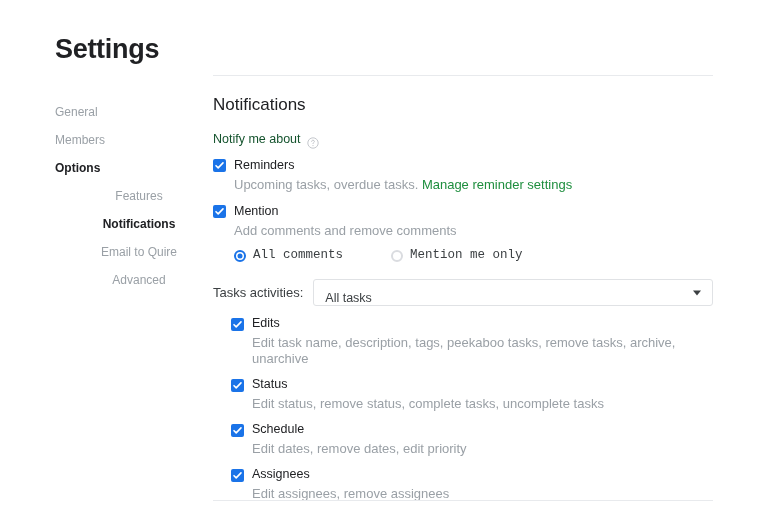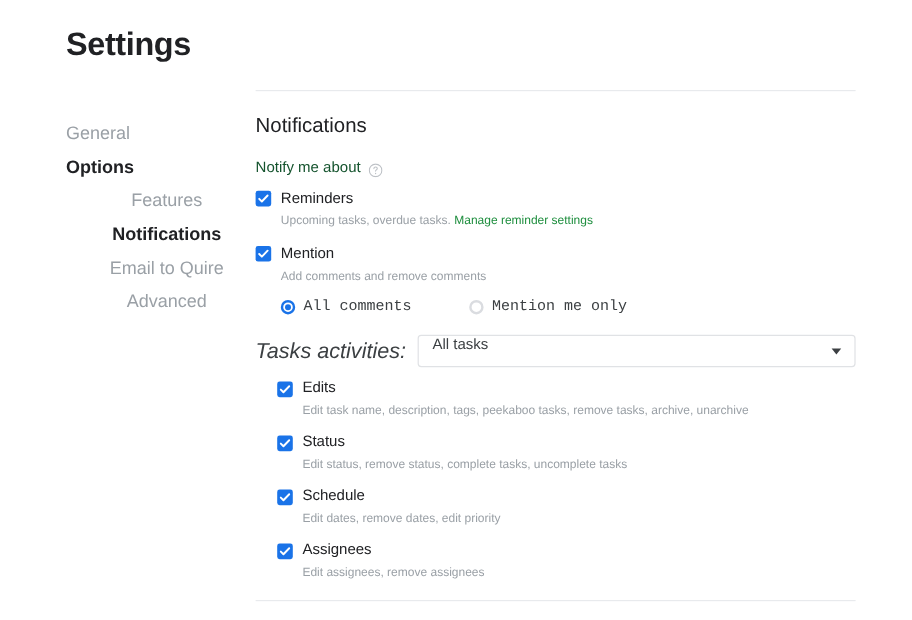--- a/index.html
+++ b/index.html
@@ -15,37 +15,37 @@
     color: #3c4043;
     -webkit-font-smoothing: antialiased;
     overflow: hidden;
     position: relative;
   }
 
   
   .page-title {
     position: absolute;
     left: 55px;
-    top: 20px;
+    top: 32px;
     font-size: 27px;
     line-height: 34px;
     font-weight: bold;
     color: #202124;
     letter-spacing: -0.3px;
   }
 
   
   .sidebar {
     position: absolute;
     left: 55px;
     top: 98px;
     width: 150px;
   }
   .nav-item {
-    font-size: 15px;
+    font-size: 12px;
     line-height: 16px;
     color: #9aa0a6;
     padding: 6px 0 6px 0;
     cursor: pointer;
     white-space: nowrap;
   }
   .nav-item.active,
   .nav-item.parent-active {
     color: #202124;
     font-weight: bold;
@@ -122,21 +122,21 @@
     margin-top: 1px;
     cursor: pointer;
   }
   .cbox svg { display: block; }
   .check-label {
     font-size: 12.5px;
     line-height: 15px;
     color: #202124;
   }
   .sub-desc {
-    font-size: 10px;
+    font-size: 13px;
     line-height: 16px;
     color: #9aa0a6;
     margin-top: 4px;
     margin-left: 21px;
   }
   .sub-desc.nested {
     margin-left: 39px;
   }
   .link-green {
     color: #1e8e3e;
@@ -190,36 +190,35 @@
   }
 
   
   .select-row {
     display: flex;
     align-items: center;
     margin-top: 16px;
     gap: 10px;
   }
   .select-caption {
-    font-size: 18px;
+    font-size: 13px;
     color: #3c4043;
     line-height: 15px;
     white-space: nowrap;
-    font-style: italic;
   }
   .select-box {
     position: relative;
     width: 403px;
     height: 27px;
     box-sizing: border-box;
     border: 1px solid #e0e2e5;
     border-radius: 3px;
     background: #fff;
     display: flex;
-    align-items: flex-start;
+    align-items: flex-end;
     cursor: pointer;
   }
   .select-value {
     font-size: 12.5px;
     color: #3c4043;
     padding-left: 11px;
   }
   .select-arrow {
     position: absolute;
     right: 11px;
@@ -235,20 +234,23 @@
   .activities-list { margin-top: 6px; }
 </style>
 </head>
 <body>
 
 <div class="page-title">Settings</div>
 
 <nav class="sidebar">
   <div class="nav-item">
     <span>General</span>
+  </div>
+  <div class="nav-item">
+    <span>Members</span>
   </div>
   <div class="nav-item active">
     <span>Options</span>
   </div>
   <div class="nav-item sub">
     <span>Features</span>
   </div>
   <div class="nav-item sub active">
     <span>Notifications</span>
   </div>

